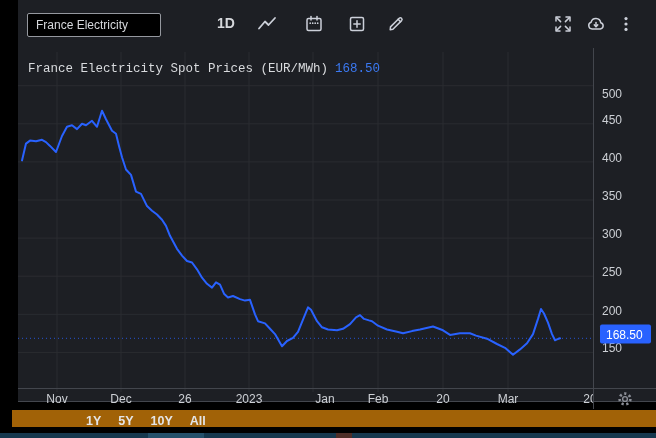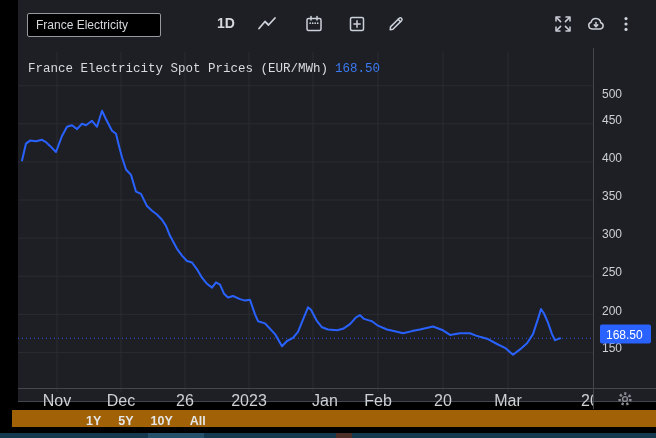--- a/index.html
+++ b/index.html
@@ -43,21 +43,21 @@
   .pa-label{position:absolute;left:8px;transform:translateY(-50%);}
   .pa-badge{
     position:absolute;left:6px;width:51px;height:19px;background:#2962ff;color:#fff;
     border-radius:2px;display:flex;align-items:center;padding-left:6px;box-sizing:border-box;
     transform:translateY(-50%);font-size:12px;z-index:2;
   }
   
   .time-axis{
     position:absolute;left:0;top:388px;width:575px;height:21px;
     border-top:1px solid #43464d;box-sizing:border-box;overflow:hidden;
-    font-size:16px;color:#cdd0d5;cursor:ew-resize;
+    font-size:12px;color:#cdd0d5;cursor:ew-resize;
   }
   .ta-label{position:absolute;top:3px;transform:translateX(-50%);white-space:nowrap;}
   .corner{
     position:absolute;left:575px;top:388px;width:63px;height:21px;
     border-top:1px solid #43464d;border-left:1px solid #43464d;box-sizing:border-box;
     display:flex;align-items:center;justify-content:center;
   }
   
   .bottom-row{position:absolute;left:12px;top:410px;width:656px;height:17px;background:#a16207;}
   .ranges{position:absolute;left:74px;top:4px;display:flex;gap:17px;

